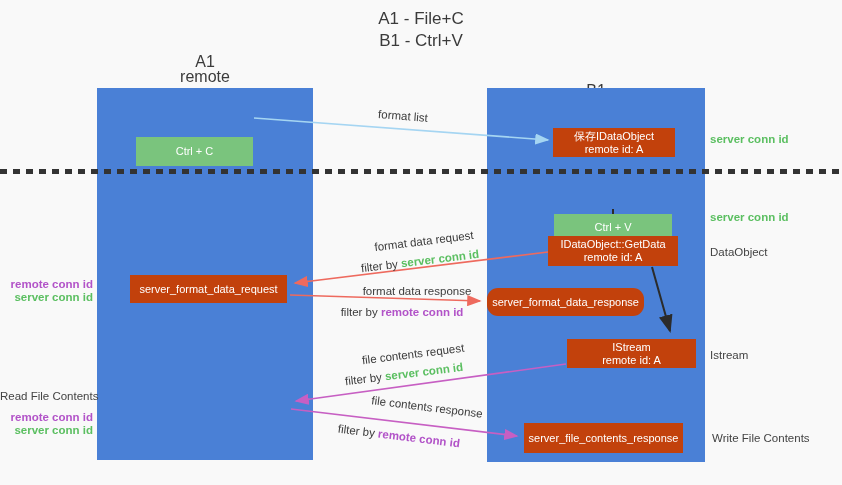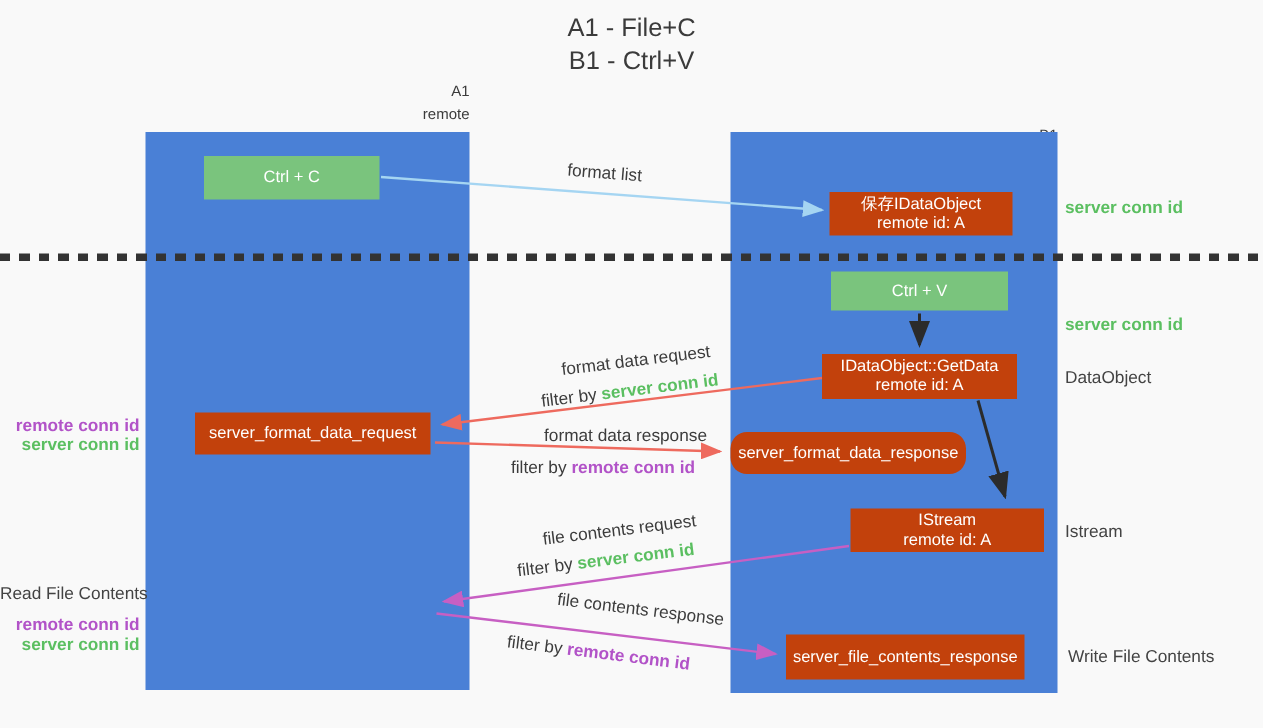--- a/index.html
+++ b/index.html
@@ -9,42 +9,42 @@
     width: 842px; height: 485px;
     background: #f9f9f9;
     font-family: "Liberation Sans", sans-serif;
     overflow: hidden;
   }
   .title {
     position: absolute; left: 0; top: 8px; width: 842px;
     text-align: center; font-size: 17px; line-height: 22px; color: #3b3b3b;
   }
   .col-header {
-    position: absolute; text-align: right;
-    font-size: 10px; line-height: 15px; color: #3b3b3b;
+    position: absolute; text-align: center;
+    font-size: 16px; line-height: 15px; color: #3b3b3b;
   }
   .hdr-a1 { left: 97px; top: 54px; width: 216px; }
   .hdr-b1 { left: 487px; top: 54px; width: 218px; margin-top: 29px; }
   .lane {
     position: absolute; background: #4a80d6;
   }
   .lane-a1 { left: 97px; top: 88px; width: 216px; height: 372px; }
   .lane-b1 { left: 487px; top: 88px; width: 218px; height: 374px; }
   .divider {
     position: absolute; left: 0; top: 169px; width: 842px; height: 5px;
     background: repeating-linear-gradient(90deg, #333 0 7px, transparent 7px 13px);
     z-index: 3;
   }
   svg.arrows { position: absolute; left: 0; top: 0; z-index: 4; pointer-events: none; }
   .node {
     position: absolute; z-index: 5;
     display: flex; flex-direction: column; align-items: center; justify-content: center;
     color: #fff; font-size: 11px; line-height: 13px; text-align: center;
   }
-  .node.green  { background: #7ac47d; }
+  .node.green  { background: #7ac47d; margin-top: 33px; }
   .node.orange { background: #c2410c; }
   .n-ctrl-c    { left:136px; top:104px; width:117px; height:29px; }
   .n-save-ido  { left:553px; top:128px; width:122px; height:29px; }
   .n-ctrl-v    { left:554px; top:181px; width:118px; height:26px; }
   .n-getdata   { left:548px; top:236px; width:130px; height:30px; }
   .n-fmt-req   { left:130px; top:275px; width:157px; height:28px; }
   .n-fmt-resp  { left:487px; top:288px; width:157px; height:28px;border-radius:11px; }
   .n-istream   { left:567px; top:339px; width:129px; height:29px; }
   .n-file-req  { left:128px; top:393px; width:160px; height:27px; }
   .n-file-resp { left:524px; top:423px; width:159px; height:30px; }

